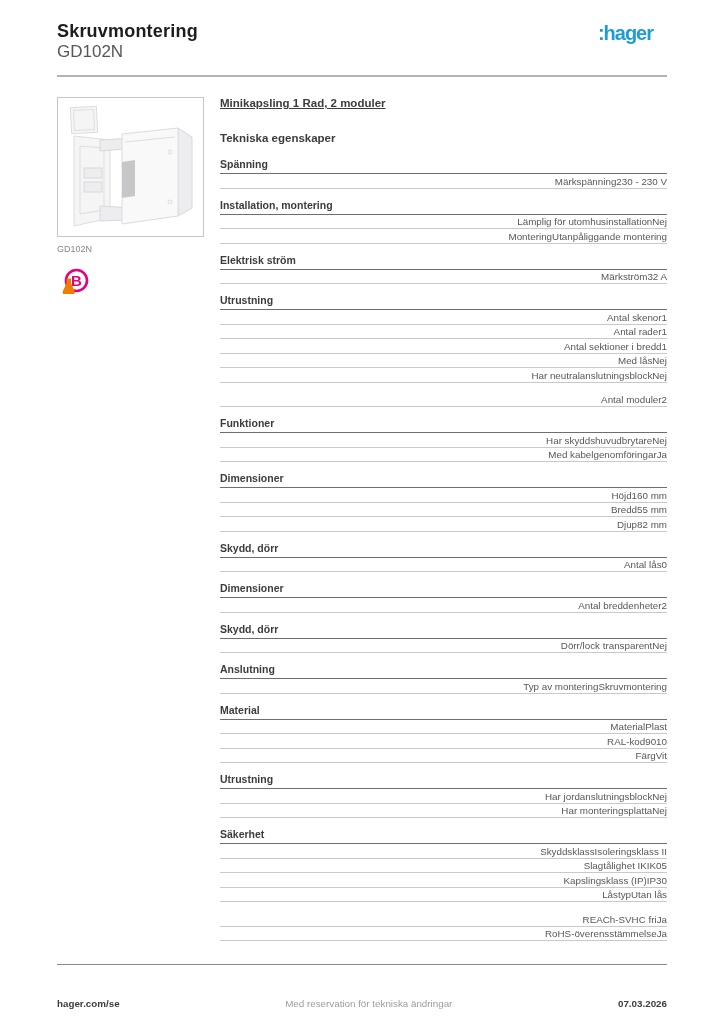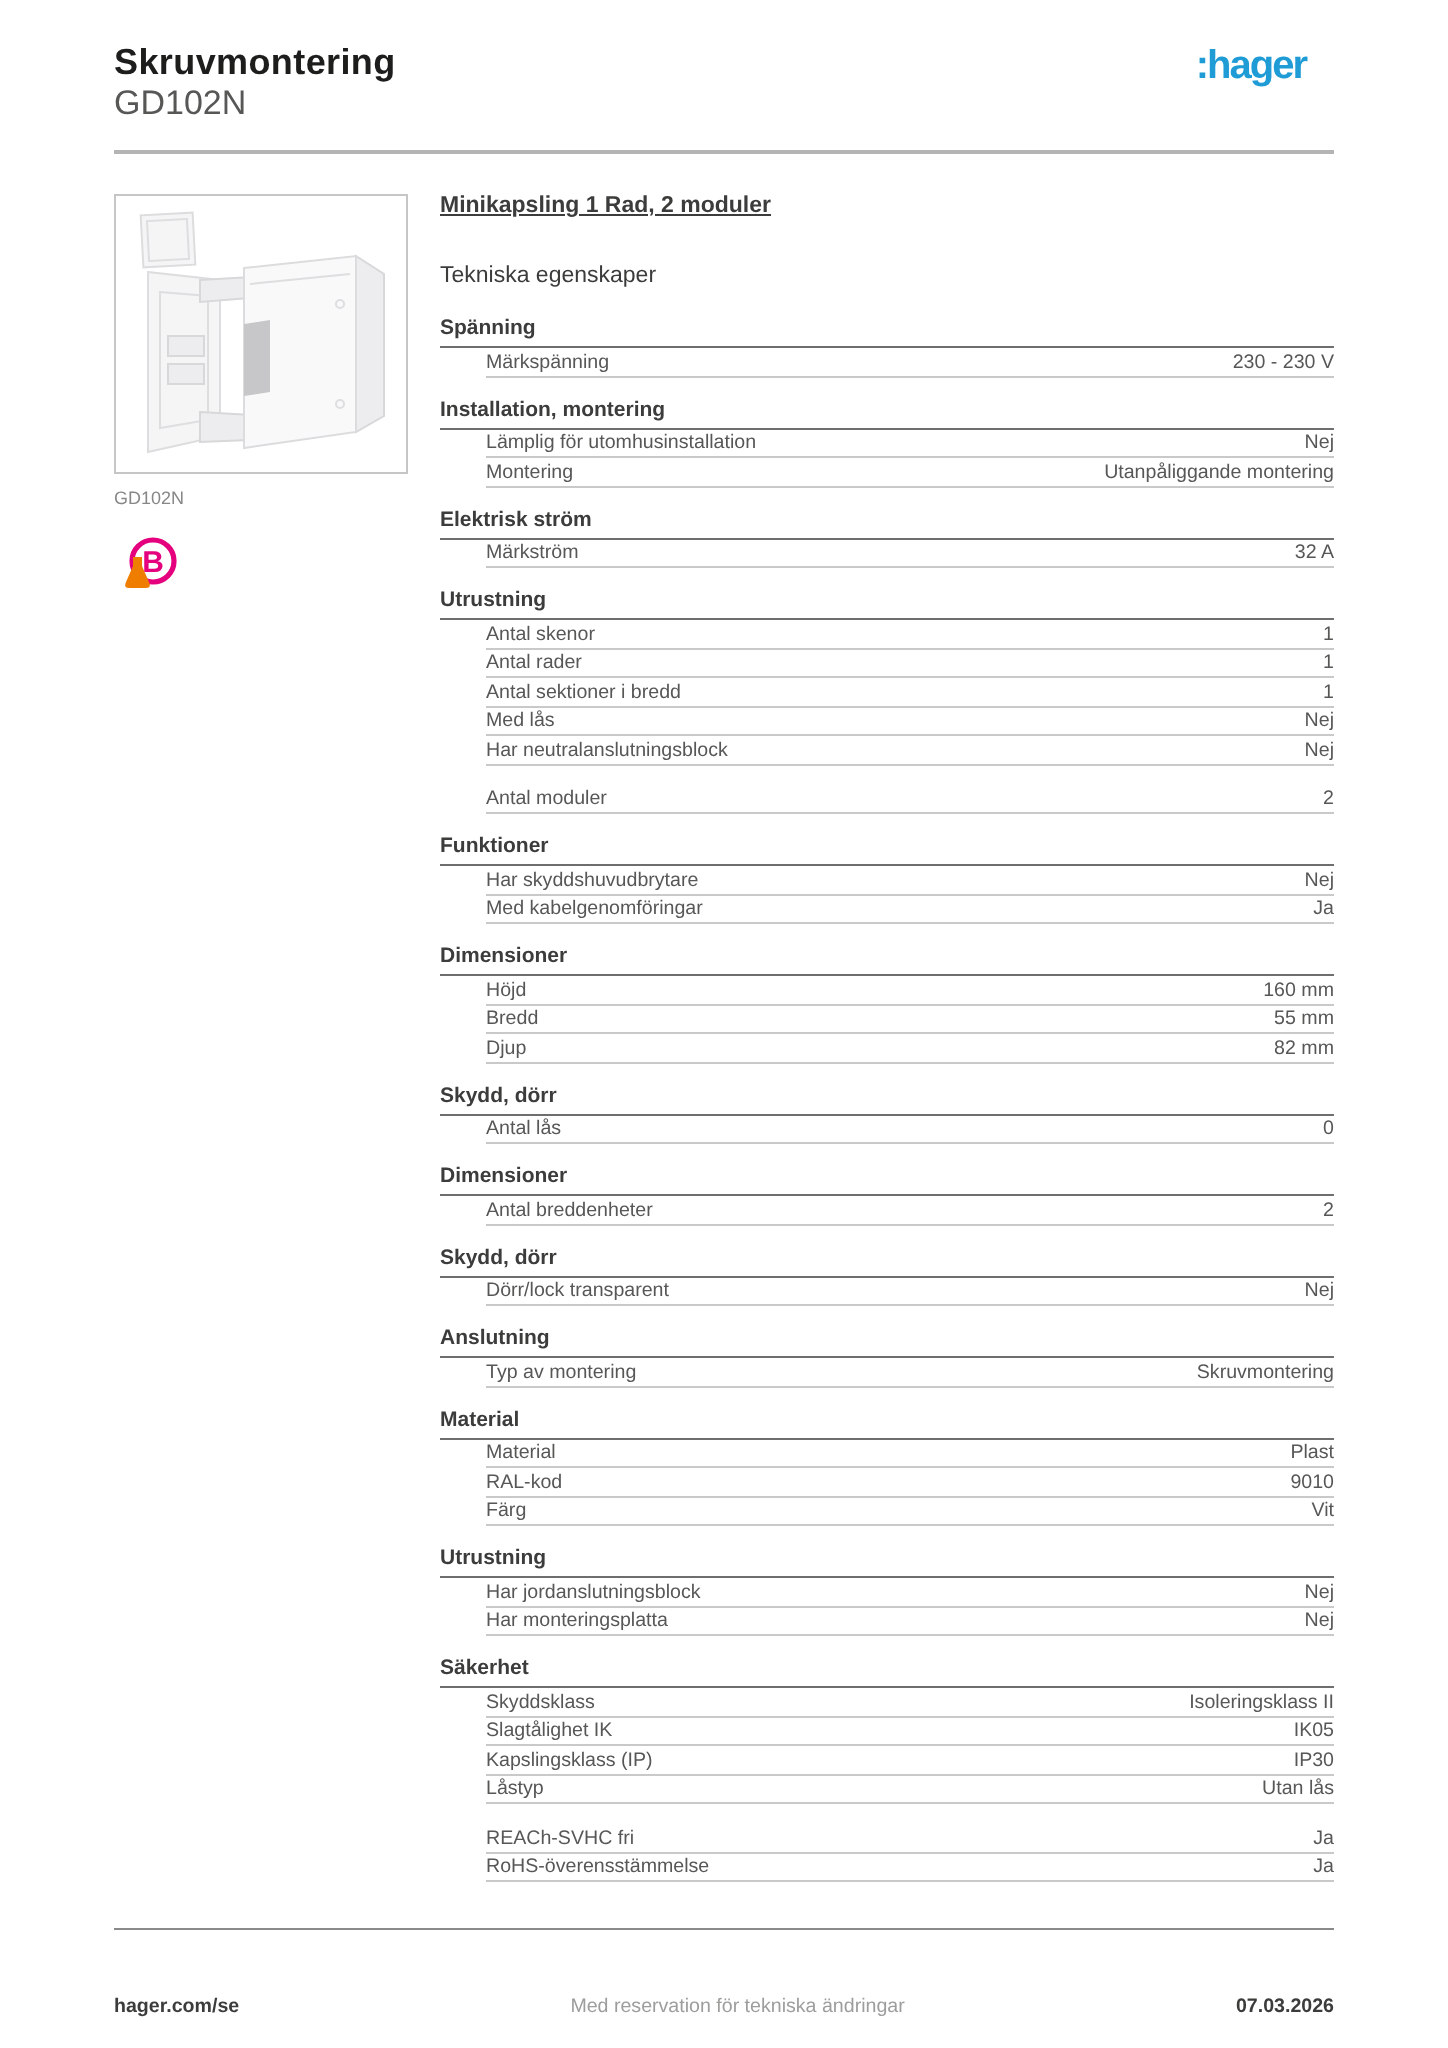--- a/index.html
+++ b/index.html
@@ -31,34 +31,34 @@
     width: 147px; height: 140px;
     border: 1px solid #c6c6c6; background: #ffffff;
     display: flex; align-items: center; justify-content: center;
   }
   .image-box svg { width: 137px; height: 130px; }
   .image-caption { font-size: 9px; color: #878787; margin-top: 7px; }
   .cert-icon { margin-top: 13px; width: 34px; height: 32px; }
 
   .right-col { flex: 1; min-width: 0; }
   .product-title { font-size: 11.5px; font-weight: bold; color: #3c3c3b; margin: 0 0 23px 0; text-decoration: underline; }
-  .table-title   { font-size: 11.5px; font-weight: normal; color: #3c3c3b; margin: 0 0 14px 0; }
+  .table-title   { font-size: 11.5px; font-weight: bold; color: #3c3c3b; margin: 0 0 14px 0; }
 
   
   .section { margin-bottom: 10px; }
   .section-title {
     font-size: 10.5px; font-weight: bold; color: #3c3c3b;
     padding-bottom: 3px; border-bottom: 1px solid #6e6e6e;
     line-height: 12px;
   }
   .spec-row {
-    display: flex; justify-content: space-between; align-items: baseline;
+    display: flex; justify-content: flex-end; align-items: baseline;
     padding: 1.5px 0 1px 0;
     border-bottom: 1px solid #c9c9c9;
-    font-size: 9.8px; line-height: 11px; color: #575756; margin-left: 23px;
+    font-size: 9.8px; line-height: 11px; color: #575756;
   }
   .row-label { white-space: nowrap; }
   .row-value { text-align: right; white-space: nowrap; }
 
   
   .doc-footer {
     position: absolute; left: 57px; right: 57px; bottom: 15px;
     border-top: 1px solid #8a8a8a; padding-top: 9px;
     display: flex; align-items: baseline;
     font-size: 9.8px;

